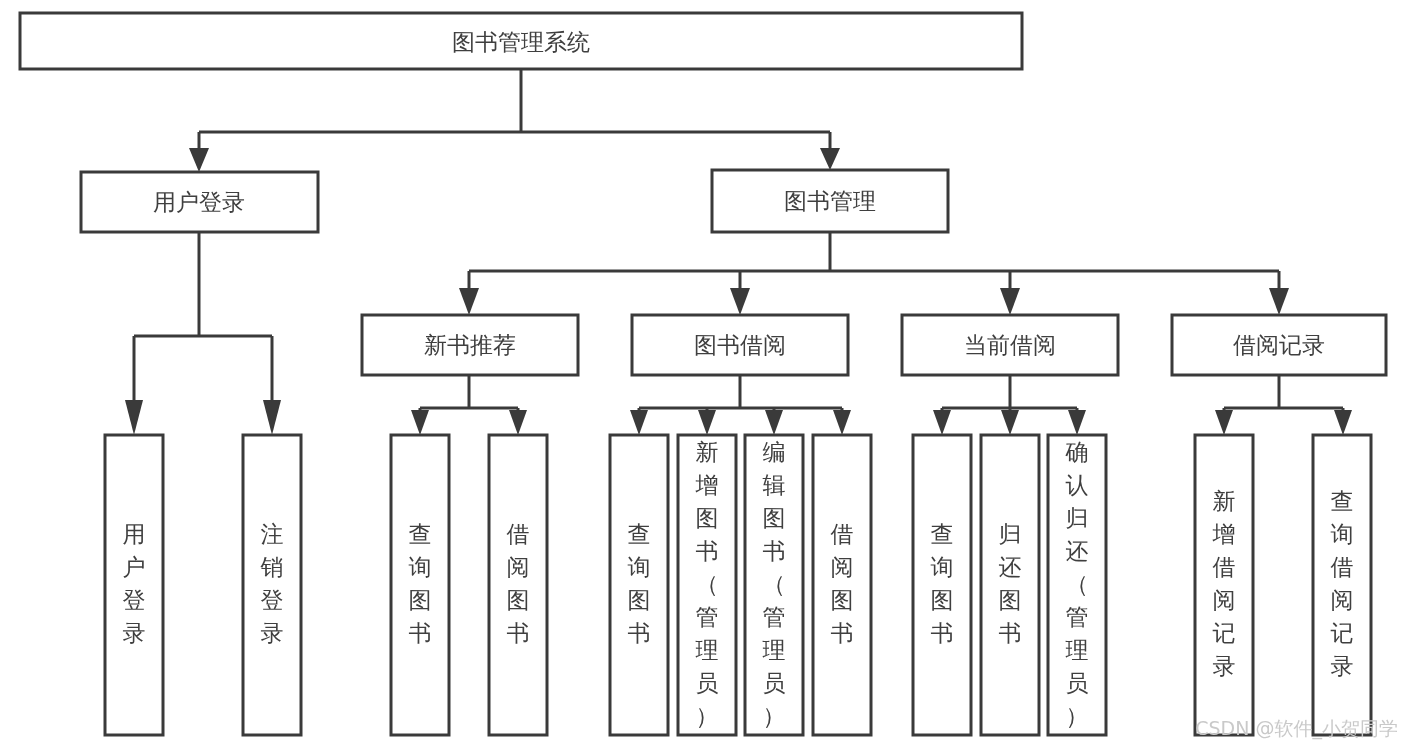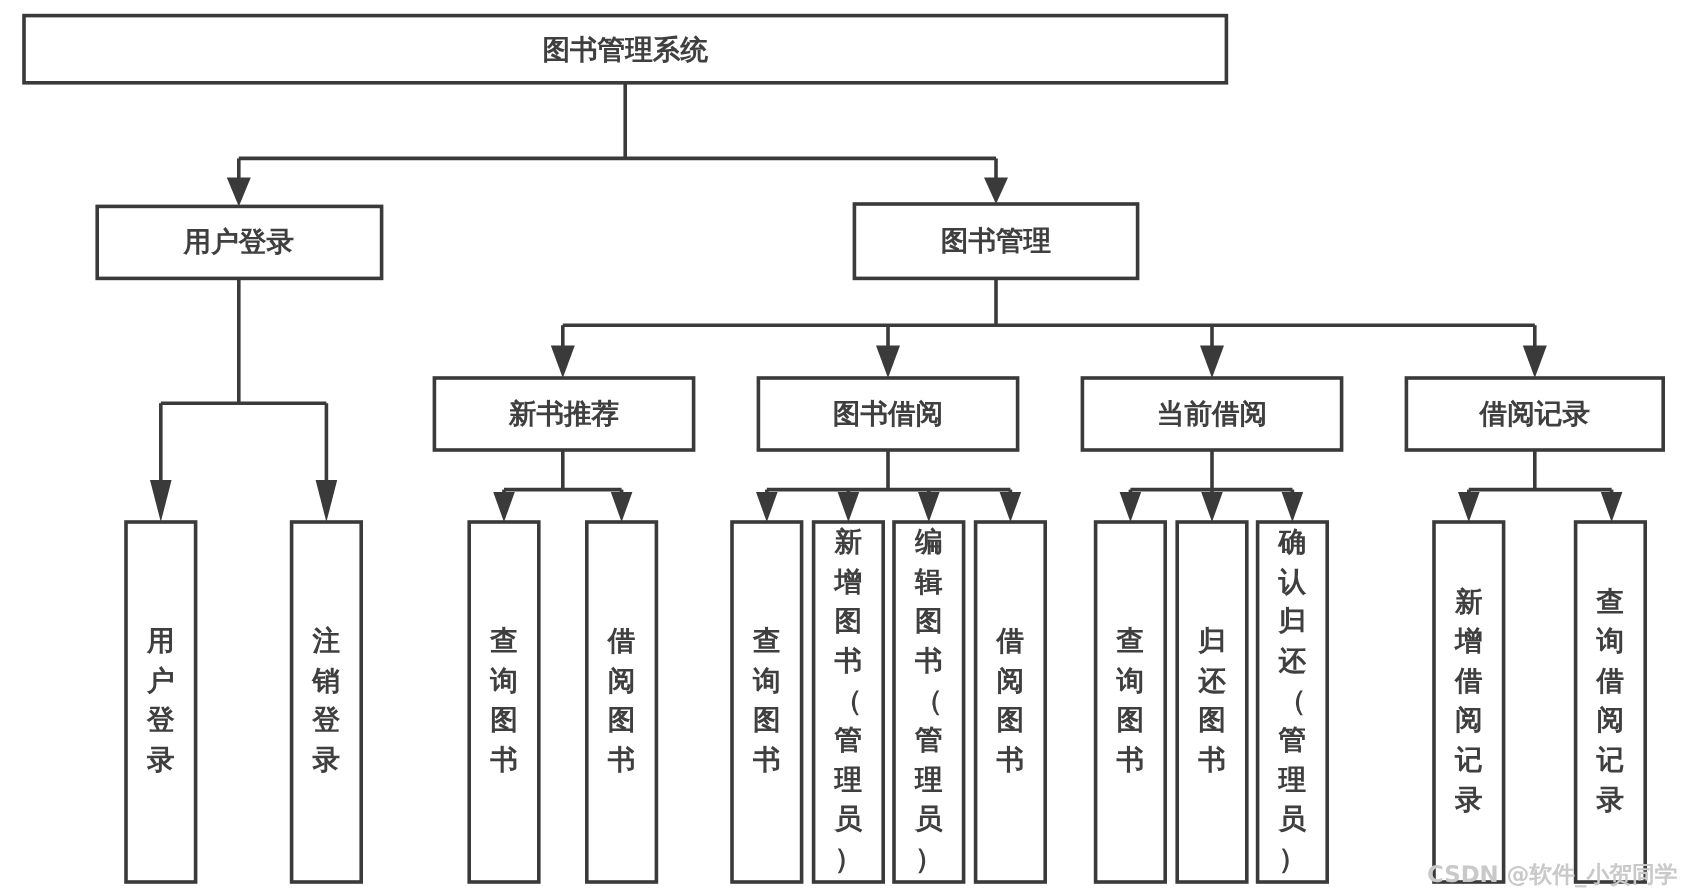--- a/index.html
+++ b/index.html
@@ -12,21 +12,20 @@
     height: 747px;
     font-family: "DejaVu Sans", "Liberation Sans", sans-serif;
     overflow: hidden;
     position: relative;
   }
   #diagram-root {
     position: absolute;
     left: 0; top: 0;
     width: 1405px;
     height: 548px;
-    font-weight: bold;
   }
   svg.flow {
     display: block;
     width: 1405px;
     height: 747px;
   }
   .node-rect {
     fill: #ffffff;
     stroke: #3a3a3a;
     stroke-width: 3;

